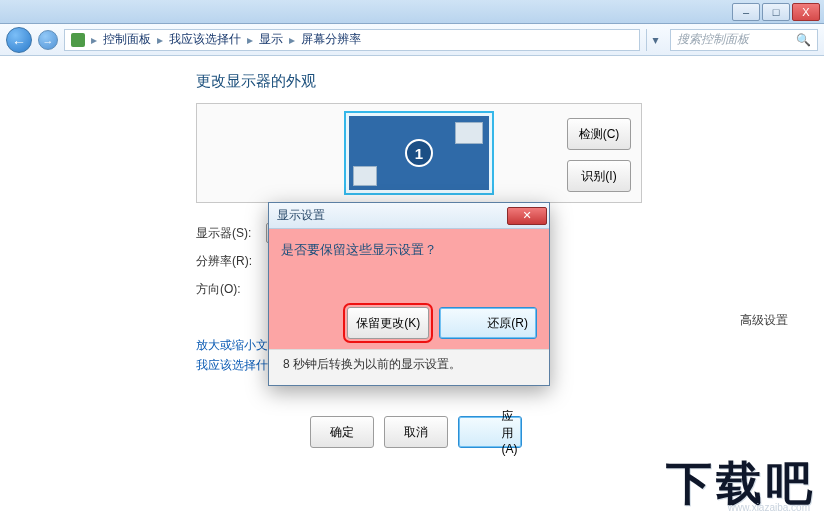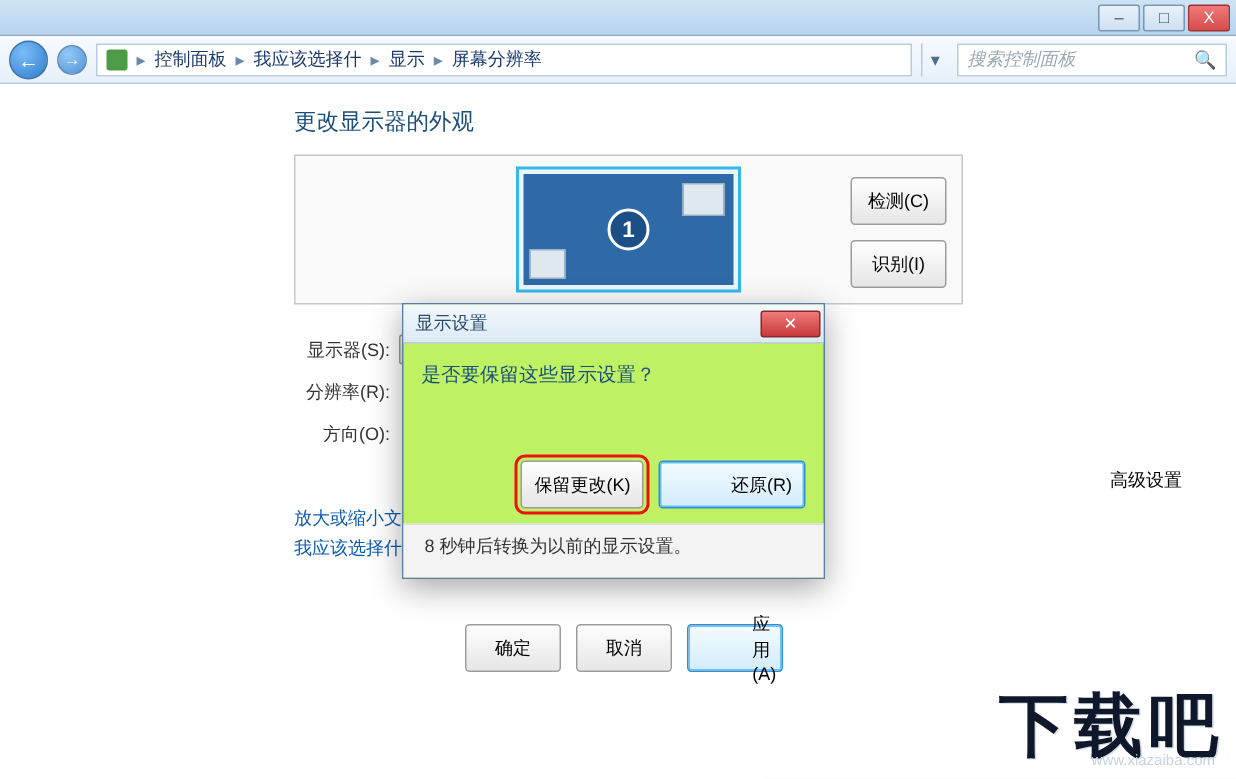--- a/index.html
+++ b/index.html
@@ -11,53 +11,53 @@
   .tb-close { background: linear-gradient(#f07a7a,#d64b4b); color: #fff; border-color: #a03030; }
 
   
   .navbar { height: 32px; background: linear-gradient(#f7fbff,#e7f0fa); border-bottom: 1px solid #b7cce0; display: flex; align-items: center; padding: 0 6px; gap: 6px; font-size: 12px; color: #1a3a6e; }
   .nav-back, .nav-fwd { width: 26px; height: 26px; border-radius: 50%; background: radial-gradient(circle at 35% 30%, #7bbef7, #2d7ccc); border: 1px solid #3b74a8; color: #fff; display: flex; align-items: center; justify-content: center; font-size: 14px; cursor: pointer; }
   .nav-fwd { width: 20px; height: 20px; font-size: 11px; opacity: .8; }
   .breadcrumb { flex: 1; display: flex; align-items: center; gap: 6px; height: 22px; background: #fff; border: 1px solid #b7cce0; padding: 0 6px; }
   .bc-sep { color: #6b8aa8; }
   .bc-icon { width: 14px; height: 14px; background: #4e9b47; border-radius: 2px; }
   .bc-dd { width: 18px; height: 22px; border-left: 1px solid #b7cce0; display:flex;align-items:center;justify-content:center;color:#4f6d8c; }
-  .searchbox { width: 180px; height: 22px; background: #fff; border: 1px solid #b7cce0; display: flex; align-items: center; padding: 0 6px; color: #9aa7b3; font-style: italic; gap:4px; }
+  .searchbox { width: 148px; height: 22px; background: #fff; border: 1px solid #b7cce0; display: flex; align-items: center; padding: 0 6px; color: #9aa7b3; font-style: italic; gap:4px; }
   .searchbox .sicon { font-style: normal; color:#5b7fa3; }
 
   
   .content { position: absolute; top: 56px; left: 0; right: 0; bottom: 0; background: #fff; }
   .panel { position: absolute; left: 196px; top: 10px; width: 446px; }
   .page-title { color: #1b4f7c; font-size: 15px; margin: 6px 0 12px 0; }
 
   .monitor-box { border: 1px solid #c8c8c8; background: #fafafa; height: 100px; position: relative; display: flex; align-items: center; justify-content: center; }
   .monitor-frame { border: 2px solid #35b7e9; padding: 3px; background: #e9f7fd; }
   .monitor { width: 140px; height: 74px; background: #2f6aa8; position: relative; display: flex; align-items: center; justify-content: center; }
   .mon-small { position:absolute; width:28px; height:22px; background:#dfe8ef; border:1px solid #9ab2c8; top:6px; right:6px; }
   .mon-small2{ position:absolute; width:24px; height:20px; background:#dfe8ef; border:1px solid #9ab2c8; bottom:4px; left:4px; }
   .mon-num { width: 28px; height: 28px; border-radius: 50%; background: #1c4f85; border: 2px solid #fff; color:#fff; display:flex; align-items:center; justify-content:center; font-size:15px; font-weight:bold; }
   .side-btns { position:absolute; right:10px; top:14px; display:flex; flex-direction:column; gap:10px; }
   .btn { min-width:64px; height:32px; background: linear-gradient(#fefefe,#e6e6e6); border:1px solid #9c9c9c; border-radius:3px; font-size:12px; display:flex; align-items:center; justify-content:center; cursor:pointer; padding:0 8px; }
 
   .form { margin-top: 16px; font-size:12px; color:#333; }
   .form-row { display:flex; align-items:center; height:28px; gap:6px; }
-  .form-row label { width:64px;text-align:right; }
+  .form-row label { width:64px; }
   .combo { width:130px; height:20px; background: linear-gradient(#fff,#eee); border:1px solid #9c9c9c; border-radius:2px; display:flex; align-items:center; justify-content:space-between; padding:0 4px 0 6px; font-size:12px; cursor:pointer; }
   .combo .arrow { font-size:10px; color:#555; }
 
   .links { margin-top:32px; font-size:12px; }
   .links a { color:#0b5bb4; text-decoration:none; display:block; line-height:20px; cursor:pointer; }
-  .advanced { position:absolute; right:-146px; top:246px; font-size:12px; color:#000000; cursor:pointer; }
+  .advanced { position:absolute; right:-146px; top:246px; font-size:12px; color:#404040; cursor:pointer; }
 
   .footer-btns { position:absolute; left:310px; top:360px; display:flex; gap:10px; }
   .btn-primary { border:1px solid #2b8fd6; box-shadow: 0 0 0 1px #6fc0f2 inset; background: linear-gradient(#f3fbff,#d3ecfb); padding-left: 47px; }
 
   
   .overlay { position:absolute; inset:0; }
-  .dialog { position:absolute; left:268px; top:202px; width:282px; background:#bef264; border:1px solid #5b7fa3; box-shadow:0 6px 20px rgba(0,0,0,.35); }
+  .dialog { position:absolute; left:268px; top:202px; width:282px; background:#fca5a5; border:1px solid #5b7fa3; box-shadow:0 6px 20px rgba(0,0,0,.35); }
   .dlg-title { height:26px; background:linear-gradient(#f3f8fd,#dceaf6); border-bottom:1px solid #b7cce0; display:flex; align-items:center; justify-content:space-between; padding:0 2px 0 8px; font-size:12px; color:#2a4a6a; }
   .dlg-close { width:40px; height:18px; background: linear-gradient(#f07a7a,#c93a3a); border:1px solid #8a2a2a; border-radius:2px; color:#fff; font-size:11px; display:flex; align-items:center; justify-content:center; cursor:pointer; }
   .dlg-body { padding:12px; font-size:13px; color:#1b4f7c; }
   .dlg-body .q { margin-bottom:36px; }
   .dlg-btns { display:flex; justify-content:flex-end; gap:10px; padding:0 12px 10px 12px; }
   .red-ring { outline:2px solid #e11; outline-offset:2px; }
   .dlg-note { padding:6px 12px 12px 14px; font-size:12px; color:#333; background:#f3f3f3; border-top:1px solid #ddd; }
 
   .watermark { position:absolute; right:8px; bottom:4px; font-size:46px; color:#0f172a; font-weight:800; letter-spacing:4px; font-family:"Microsoft YaHei",sans-serif; pointer-events:none; text-shadow:1px 1px 0 #d5dee7; }
   .wm-sub { position:absolute; right:14px; bottom:6px; font-size:10px; color:#c9d3de; pointer-events:none;margin-left:16px; }

